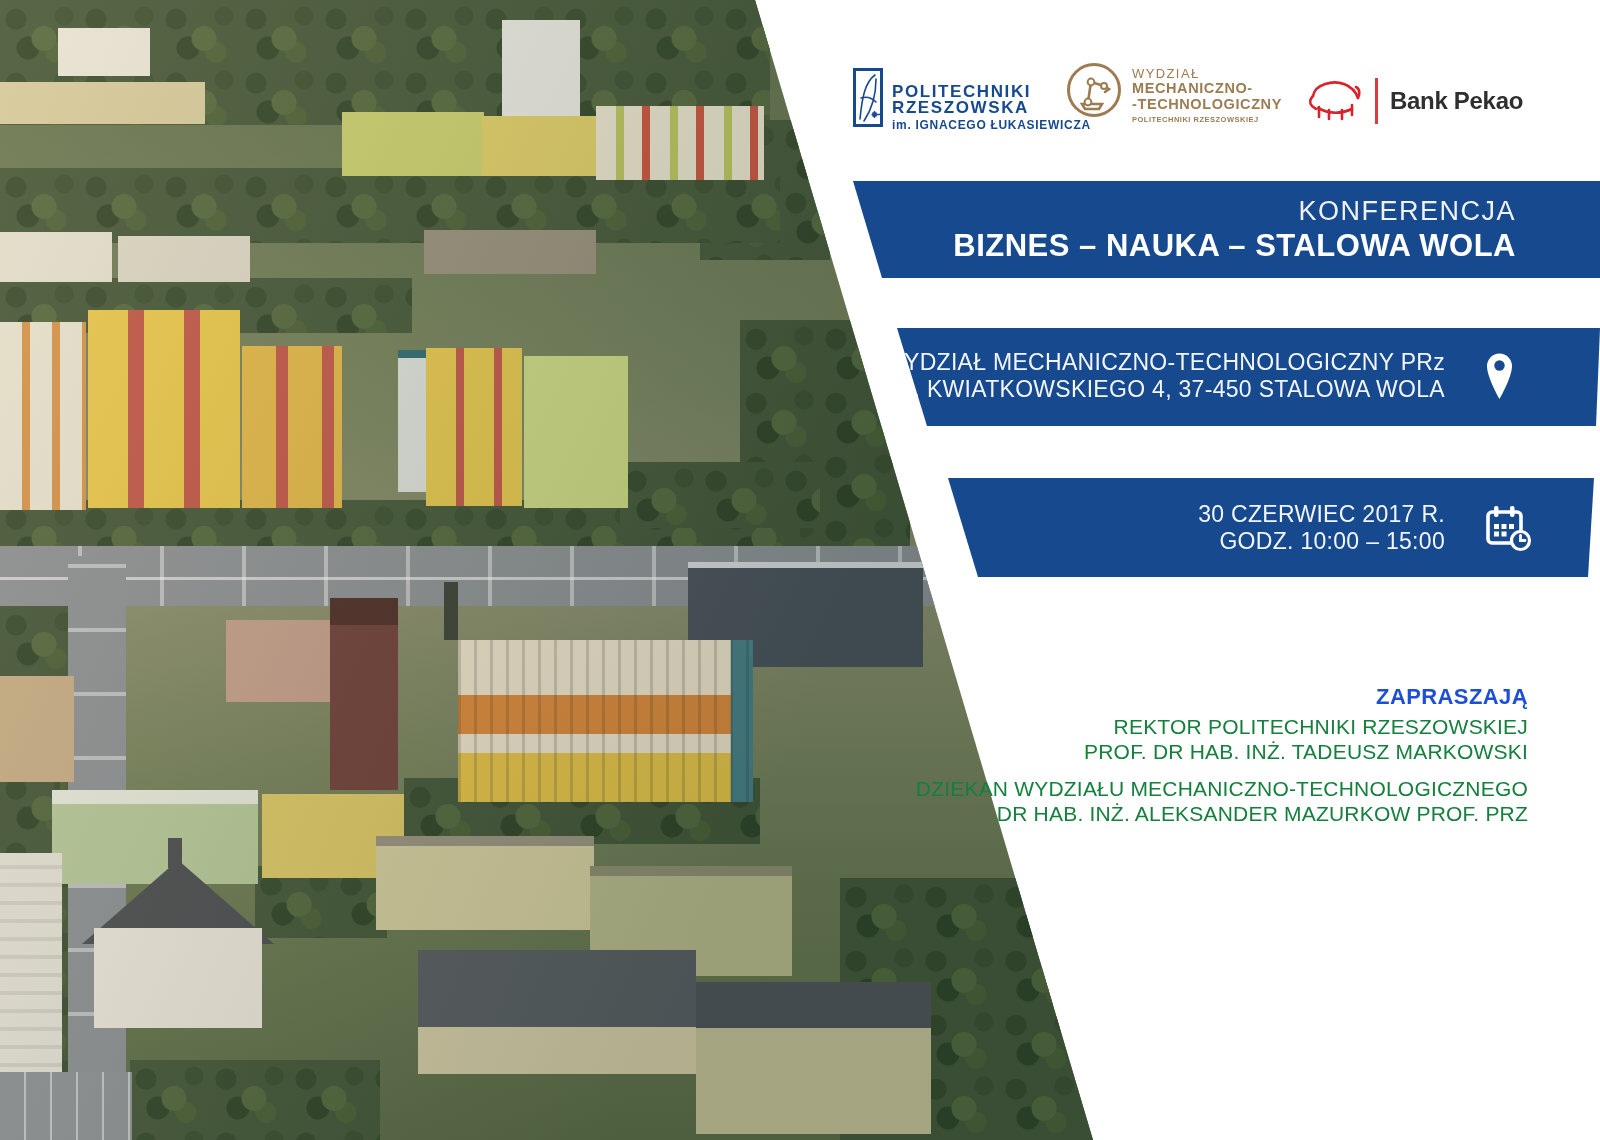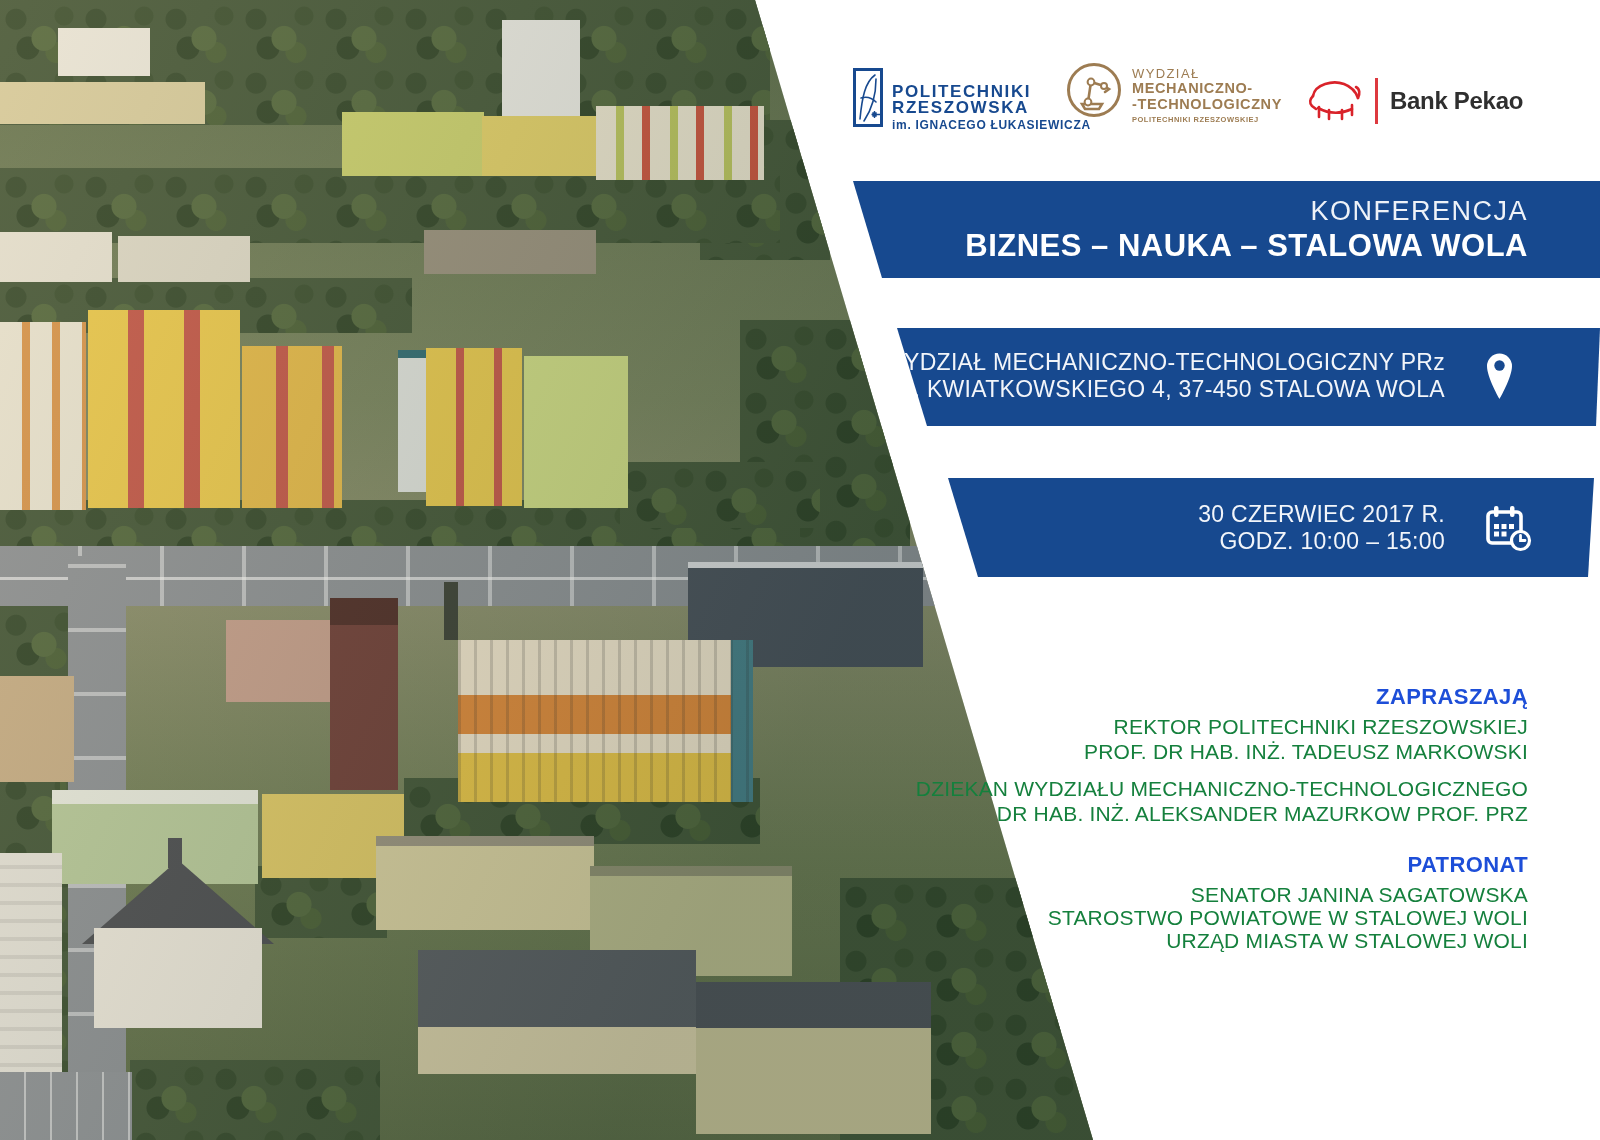--- a/index.html
+++ b/index.html
@@ -176,21 +176,21 @@
           <path d="M15 34 C26 40 38 40 49 35"></path>
           <path d="M16 33 L16 43 M26 36 L26 45 M39 36 L39 45 M49 31 L49 41"></path>
         </g>
       </svg>
     </span>
     <span class="divider"></span>
     <span class="label">Bank Pekao</span>
   </div>
 
   <div class="banner b1">
-    <div class="txt" style="right:72px;top:15px;">
+    <div class="txt" style="right:84px;top:15px;">
       <div class="kicker">KONFERENCJA</div>
       <div class="title">BIZNES – NAUKA – STALOWA WOLA</div>
     </div>
   </div>
 
   <div class="banner b2">
     <div class="txt" style="right:155px;top:21px;">
       <div class="line">WYDZIAŁ MECHANICZNO-TECHNOLOGICZNY PRz</div>
       <div class="line">UL. KWIATKOWSKIEGO 4, 37-450 STALOWA WOLA</div>
     </div>
@@ -230,20 +230,14 @@
     <div class="grp">
       <div class="ln">REKTOR POLITECHNIKI RZESZOWSKIEJ</div>
       <div class="ln">PROF. DR HAB. INŻ. TADEUSZ MARKOWSKI</div>
     </div>
     <div class="grp">
       <div class="ln">DZIEKAN WYDZIAŁU MECHANICZNO-TECHNOLOGICZNEGO</div>
       <div class="ln">DR HAB. INŻ. ALEKSANDER MAZURKOW PROF. PRZ</div>
     </div>
   </div>
 
-  <div class="tblock patron">
-    <div class="hd">PATRONAT</div>
-    <div class="ln">SENATOR JANINA SAGATOWSKA</div>
-    <div class="ln">STAROSTWO POWIATOWE W STALOWEJ WOLI</div>
-    <div class="ln">URZĄD MIASTA W STALOWEJ WOLI</div>
-  </div>
 
 </div>
 
 </body></html>

